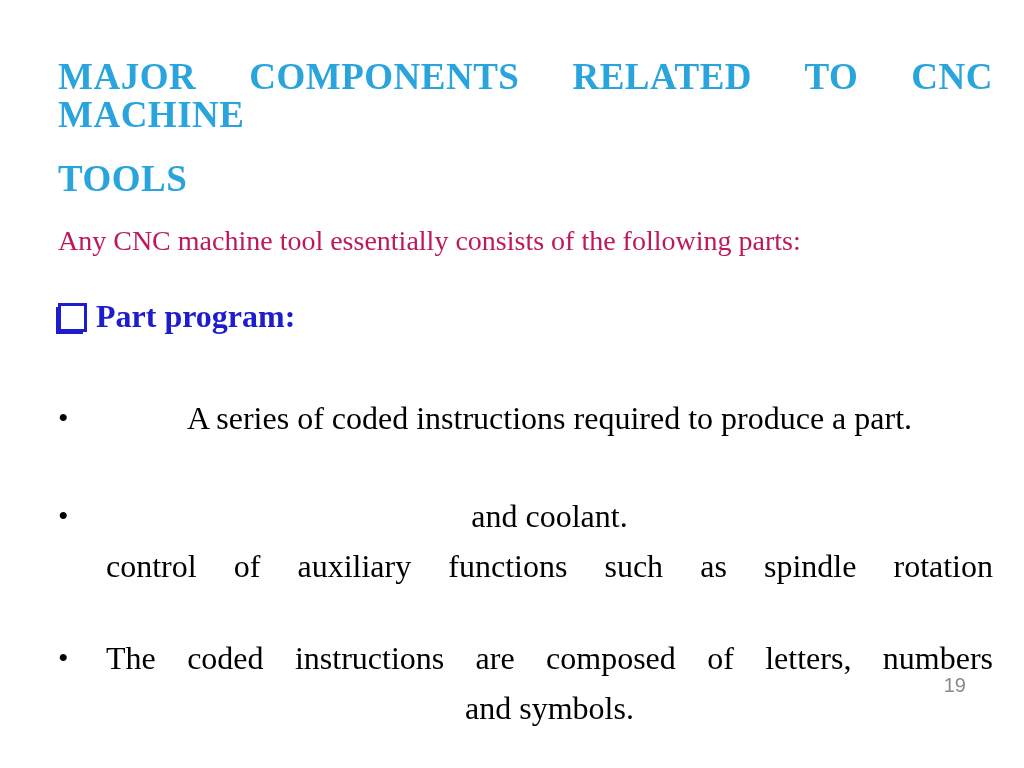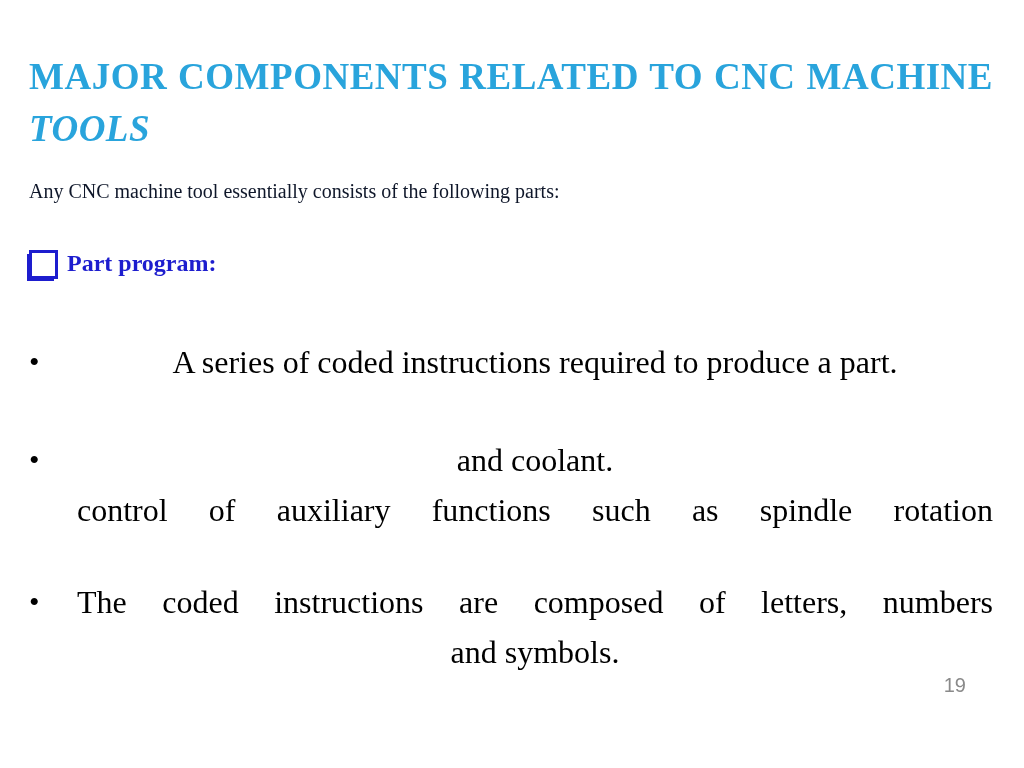--- a/index.html
+++ b/index.html
@@ -9,49 +9,48 @@
   }
   .slide {
     position: relative;
     width: 1024px;
     height: 728px;
     background: #ffffff;
     overflow: hidden;
     font-family: "Liberation Serif", "DejaVu Serif", serif;
     color: #000000;
     box-sizing: border-box;
-    padding: 58px 31px 0 29px;
+    padding: 58px 31px 0 58px;
   }
   .title-line1 {
     font-size: 37px;
     font-weight: 700;
     line-height: 38px;
     color: #29A4DC;
     text-align: justify;
     text-align-last: justify;
     letter-spacing: 0.5px;
   }
   .title-line2 {
     font-size: 37px;
     font-weight: 700;
     line-height: 38px;
     color: #29A4DC;
-    margin-top: 14px;
+    margin-top: 26px;
     letter-spacing: 0.5px;
-    font-style: italic;
   }
   .intro {
-    font-size: 20px;
+    font-size: 28px;
     line-height: 30px;
     margin-top: 28px;
-    color: #0f172a;
+    color: #be185d;
   }
   .section-heading {
     margin-top: 42px;
-    font-size: 24px;
+    font-size: 32px;
     font-weight: 700;
     color: #1D1DCE;
     display: flex;
     align-items: center;
   }
   .square-bullet {
     display: inline-block;
     width: 23px;
     height: 23px;
     border: 3px solid #1D1DCE;

